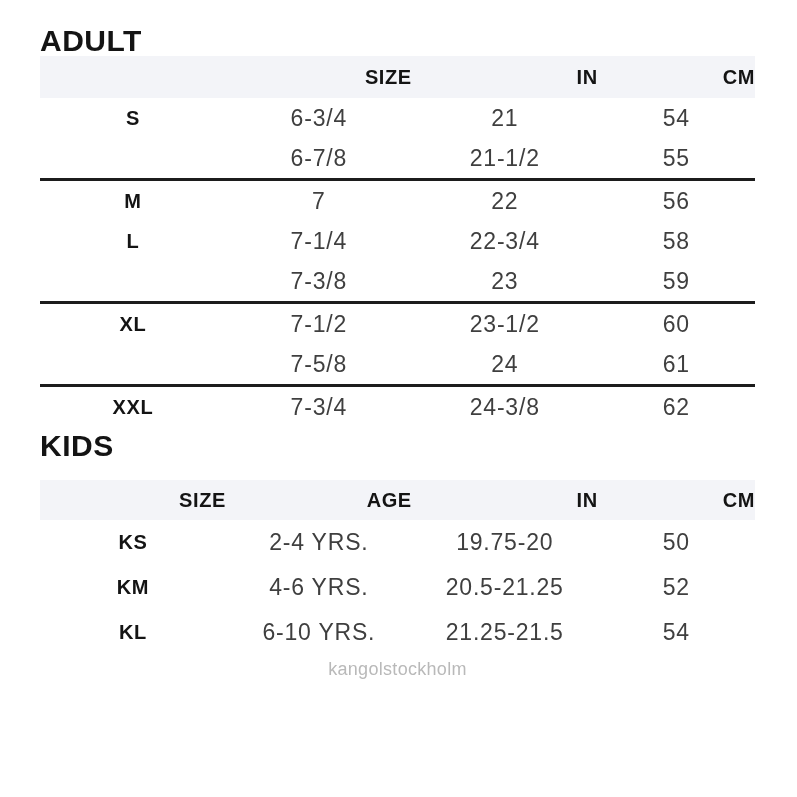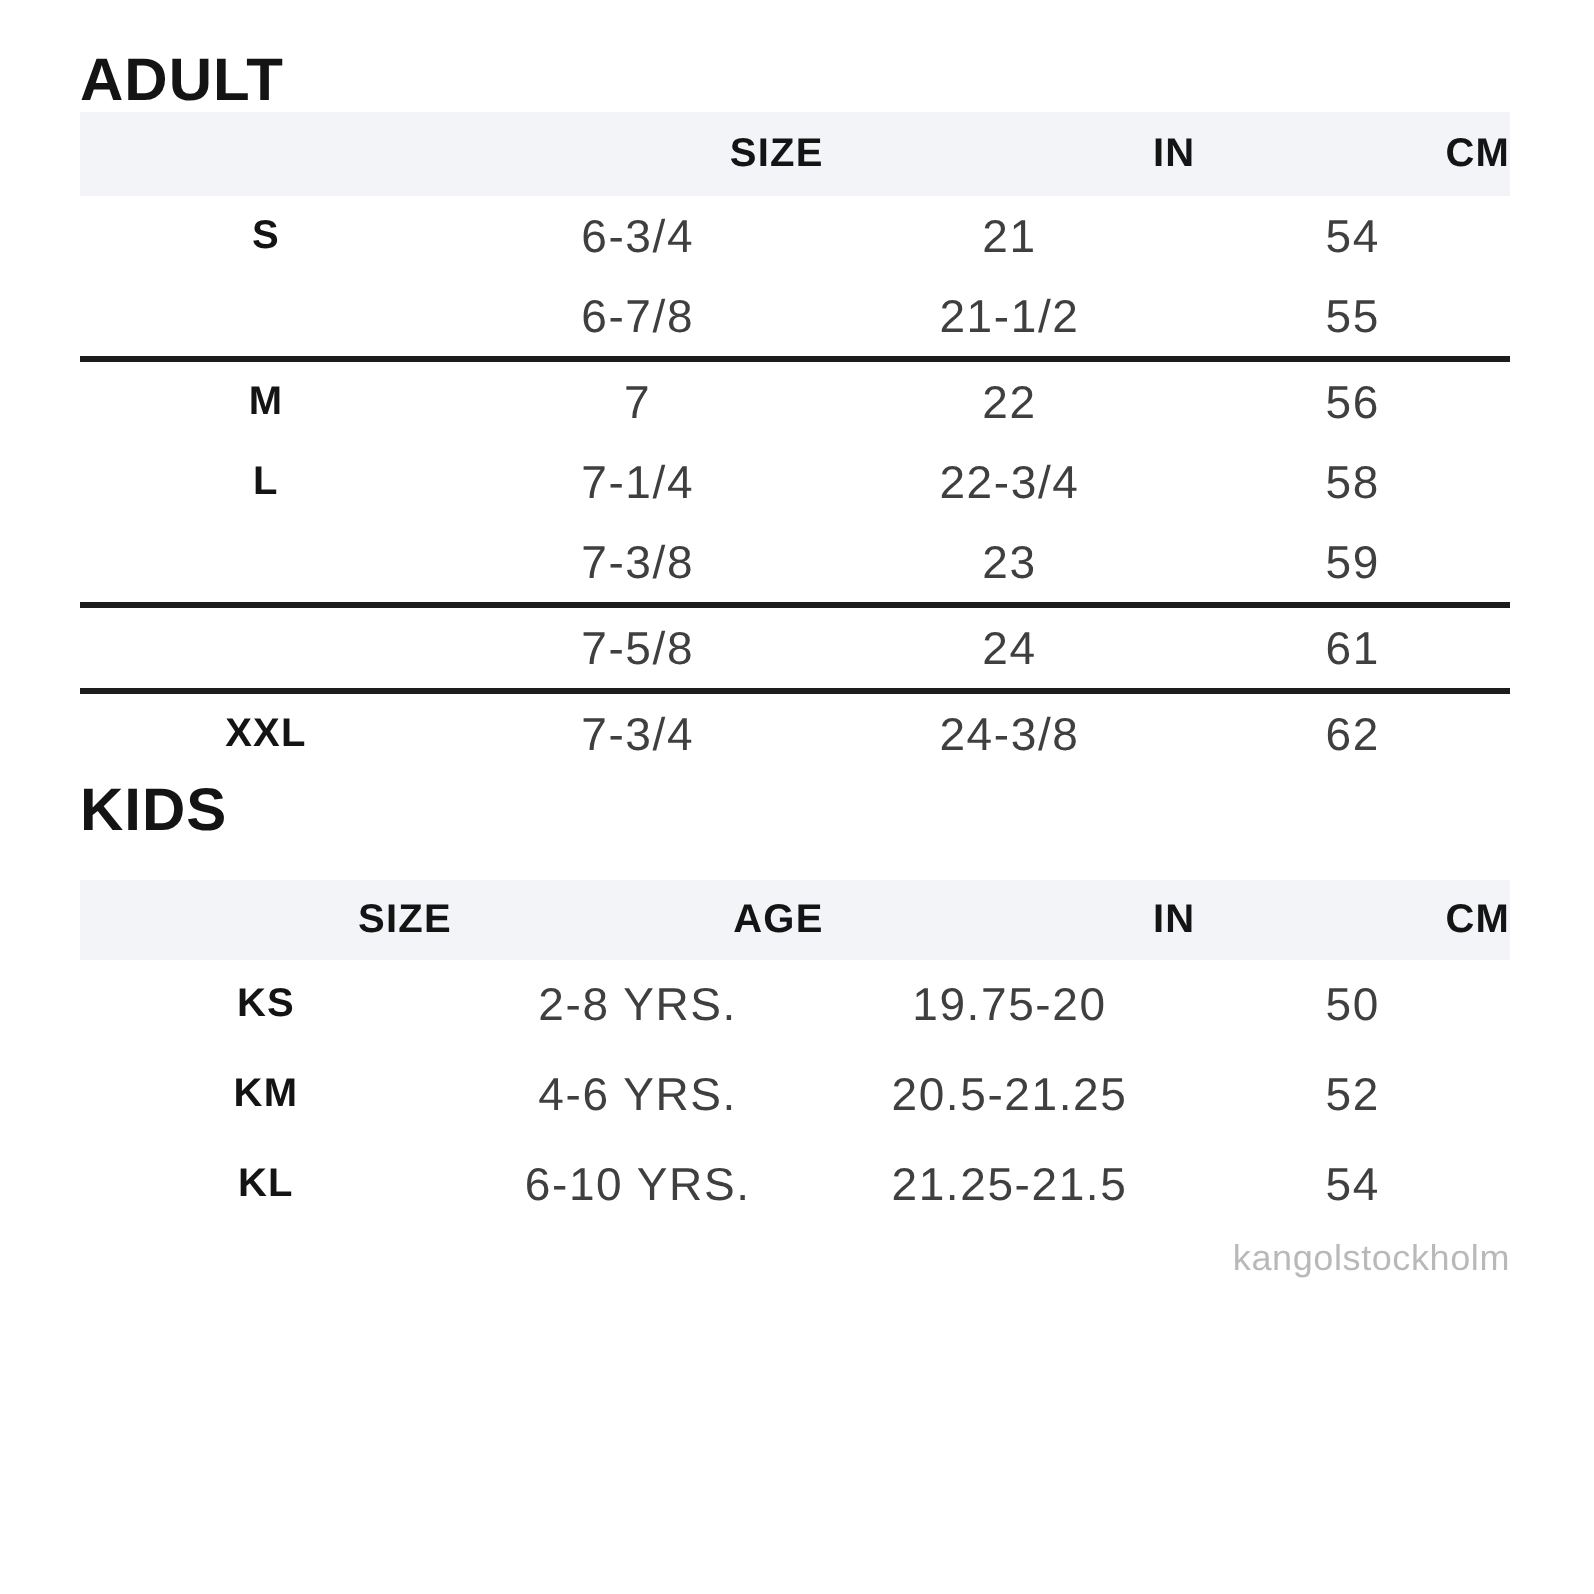--- a/index.html
+++ b/index.html
@@ -36,21 +36,21 @@
     font-size:23px;font-weight:400;letter-spacing:0.8px;
     color:var(--value-text);
   }
   .kids-table tbody td{height:45px;}
   tbody td.label-cell{
     font-size:20px;font-weight:800;letter-spacing:0.6px;
     color:var(--heading-text);
   }
   tr.group-end td{border-bottom:3px solid var(--divider);}
   .footer{
-    margin-top:4px;text-align:right;line-height:20px;
+    margin-top:4px;text-align:center;line-height:20px;
     font-size:18px;letter-spacing:0.3px;color:var(--footer-color);
   }
 </style>
 </head>
 <body>
 
 <div class="container">
 
   <h1 class="section-title adult">ADULT</h1>
 
@@ -93,20 +93,26 @@
         <td>7-1/4</td>
         <td>22-3/4</td>
         <td>58</td>
       </tr>
       <tr class="group-end">
         <td class="label-cell"></td>
         <td>7-3/8</td>
         <td>23</td>
         <td>59</td>
       </tr>
+      <tr>
+        <td class="label-cell">XL</td>
+        <td>7-1/2</td>
+        <td>23-1/2</td>
+        <td>60</td>
+      </tr>
       <tr class="group-end">
         <td class="label-cell"></td>
         <td>7-5/8</td>
         <td>24</td>
         <td>61</td>
       </tr>
       <tr>
         <td class="label-cell">XXL</td>
         <td>7-3/4</td>
         <td>24-3/8</td>
@@ -128,21 +134,21 @@
       <tr>
         <th>SIZE</th>
         <th>AGE</th>
         <th>IN</th>
         <th>CM</th>
       </tr>
     </thead>
     <tbody>
       <tr>
         <td class="label-cell">KS</td>
-        <td>2-8 YRS.</td>
+        <td>2-4 YRS.</td>
         <td>19.75-20</td>
         <td>50</td>
       </tr>
       <tr>
         <td class="label-cell">KM</td>
         <td>4-6 YRS.</td>
         <td>20.5-21.25</td>
         <td>52</td>
       </tr>
       <tr>

